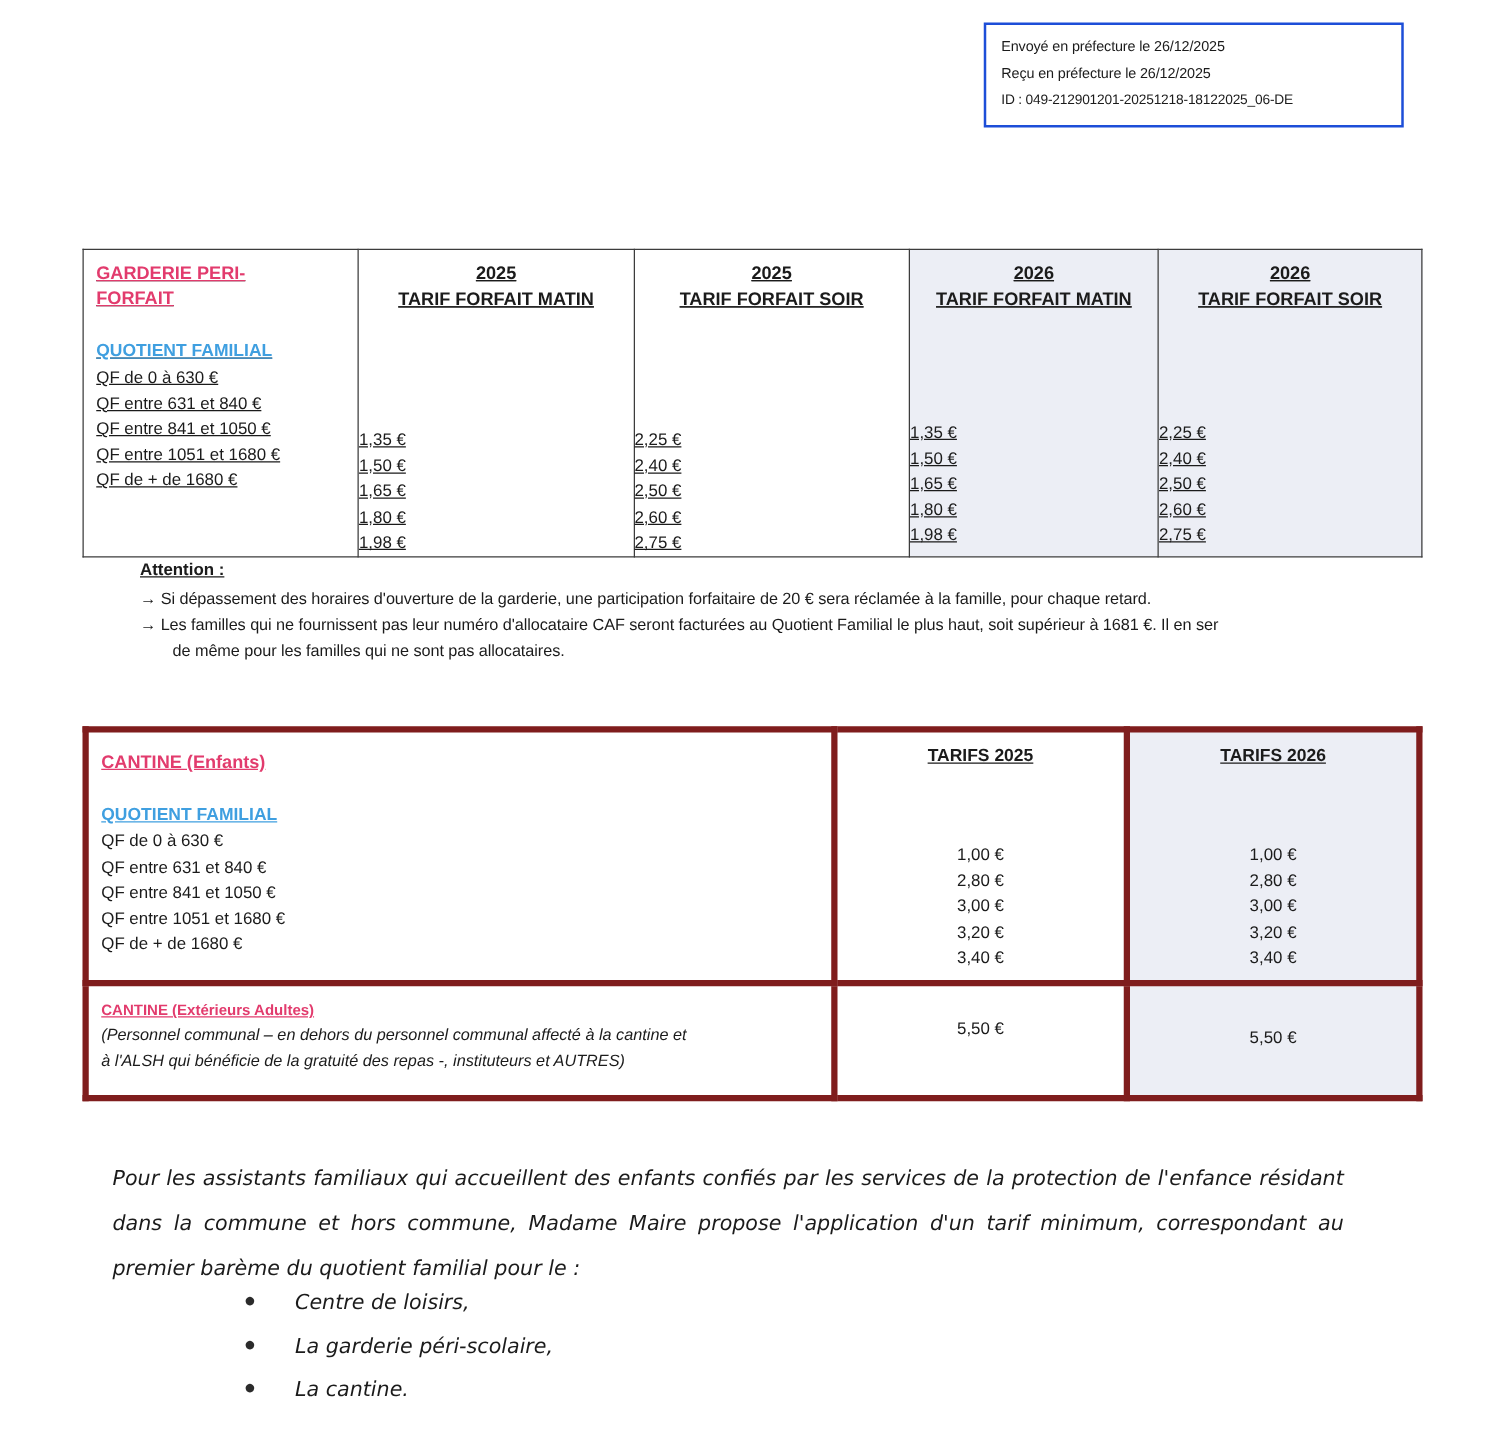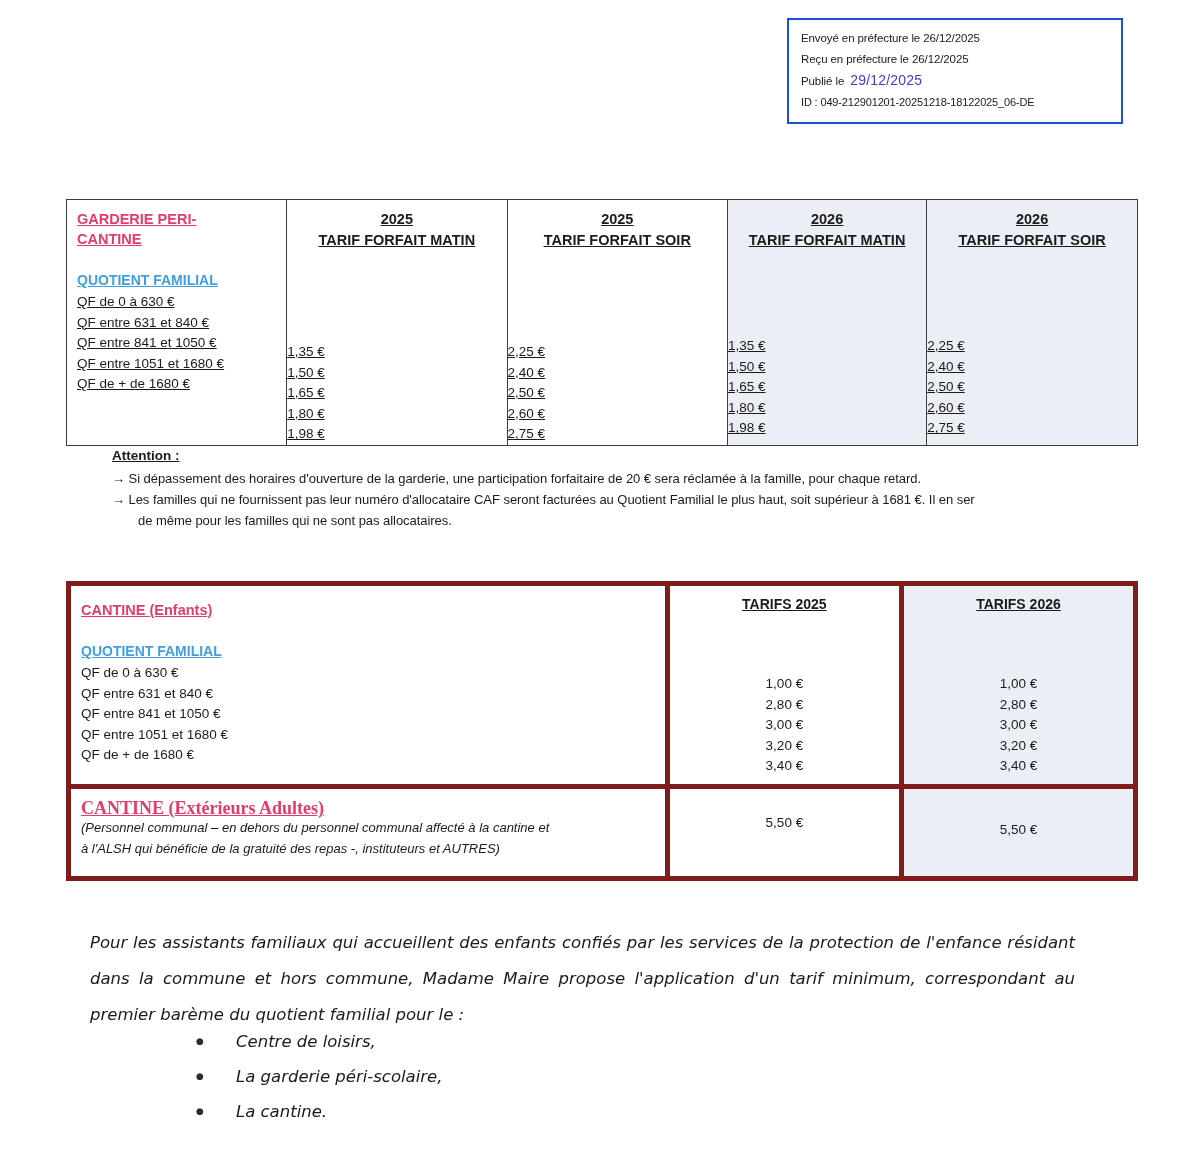--- a/index.html
+++ b/index.html
@@ -167,24 +167,23 @@
   .c-price-single {
     text-align: center;
     font-size: 13.5px;
     padding-top: 26px;
   }
   .c-price-single.lower { padding-top: 33px; }
 
   .adult-title {
     color: #e23b6d;
     font-weight: bold;
-    font-size: 18px;
+    font-size: 12px;
     text-decoration: underline;
     line-height: 20px;
-    font-family: Liberation Serif, serif;
   }
   .adult-sub {
     font-style: italic;
     font-size: 13px;
     line-height: 20.5px;
     color: #1b1b1b;
     white-space: nowrap;
   }
 
   
@@ -229,34 +228,31 @@
     line-height: 35px;
     color: #2b2b2b;
   }
 </style>
 </head>
 <body>
 
 <div class="stamp">
   <div class="stamp-line">Envoyé en préfecture le 26/12/2025</div>
   <div class="stamp-line">Reçu en préfecture le 26/12/2025</div>
-  <div class="stamp-line">
-    <span>Publié le</span><span class="stamp-date-pub">29/12/2025</span>
-  </div>
   <div class="stamp-line stamp-id">ID : 049-212901201-20251218-18122025_06-DE</div>
 </div>
 
 <table class="doc-table" id="table-garderie">
   <tbody>
       <tr>
     <td class="col-label">
       <div class="cell-pad">
         <div class="cat-red">
           <span>GARDERIE PERI-</span><br>
-          <span>CANTINE</span>
+          <span>FORFAIT</span>
         </div>
         <div style="height:22px"></div>
         <div class="cat-blue">QUOTIENT FAMILIAL</div>
         <div class="qf-list">
           <div class="qf-row">QF de 0 à 630 €</div>
           <div class="qf-row">QF entre 631 et 840 €</div>
           <div class="qf-row">QF entre 841 et 1050 €</div>
           <div class="qf-row">QF entre 1051 et 1680 €</div>
           <div class="qf-row">QF de + de 1680 €</div>
         </div>

